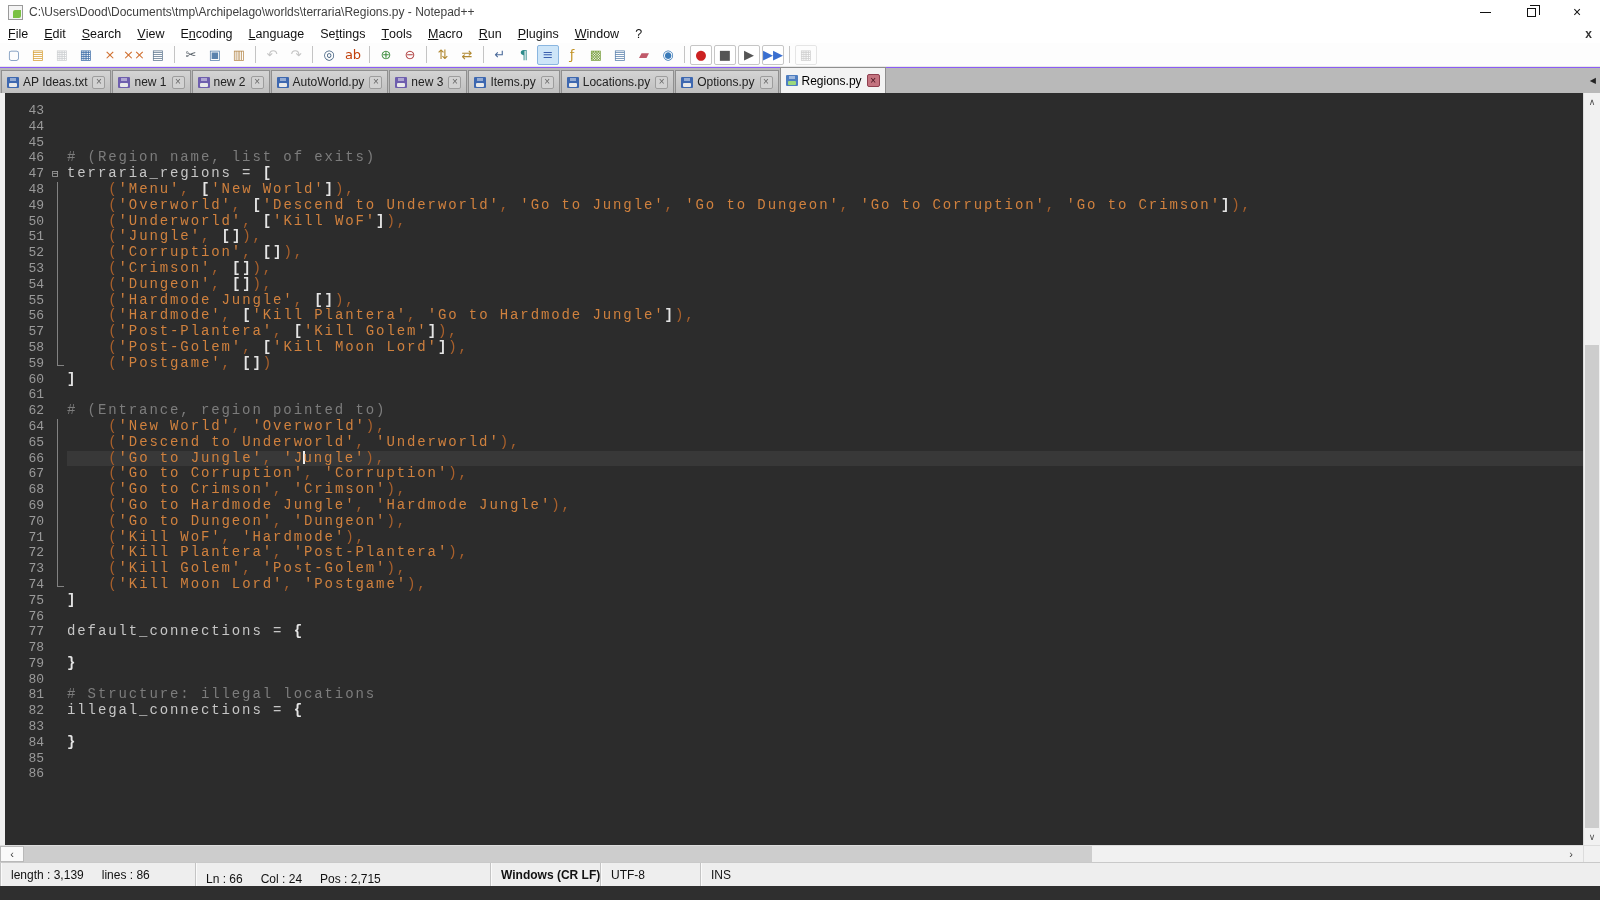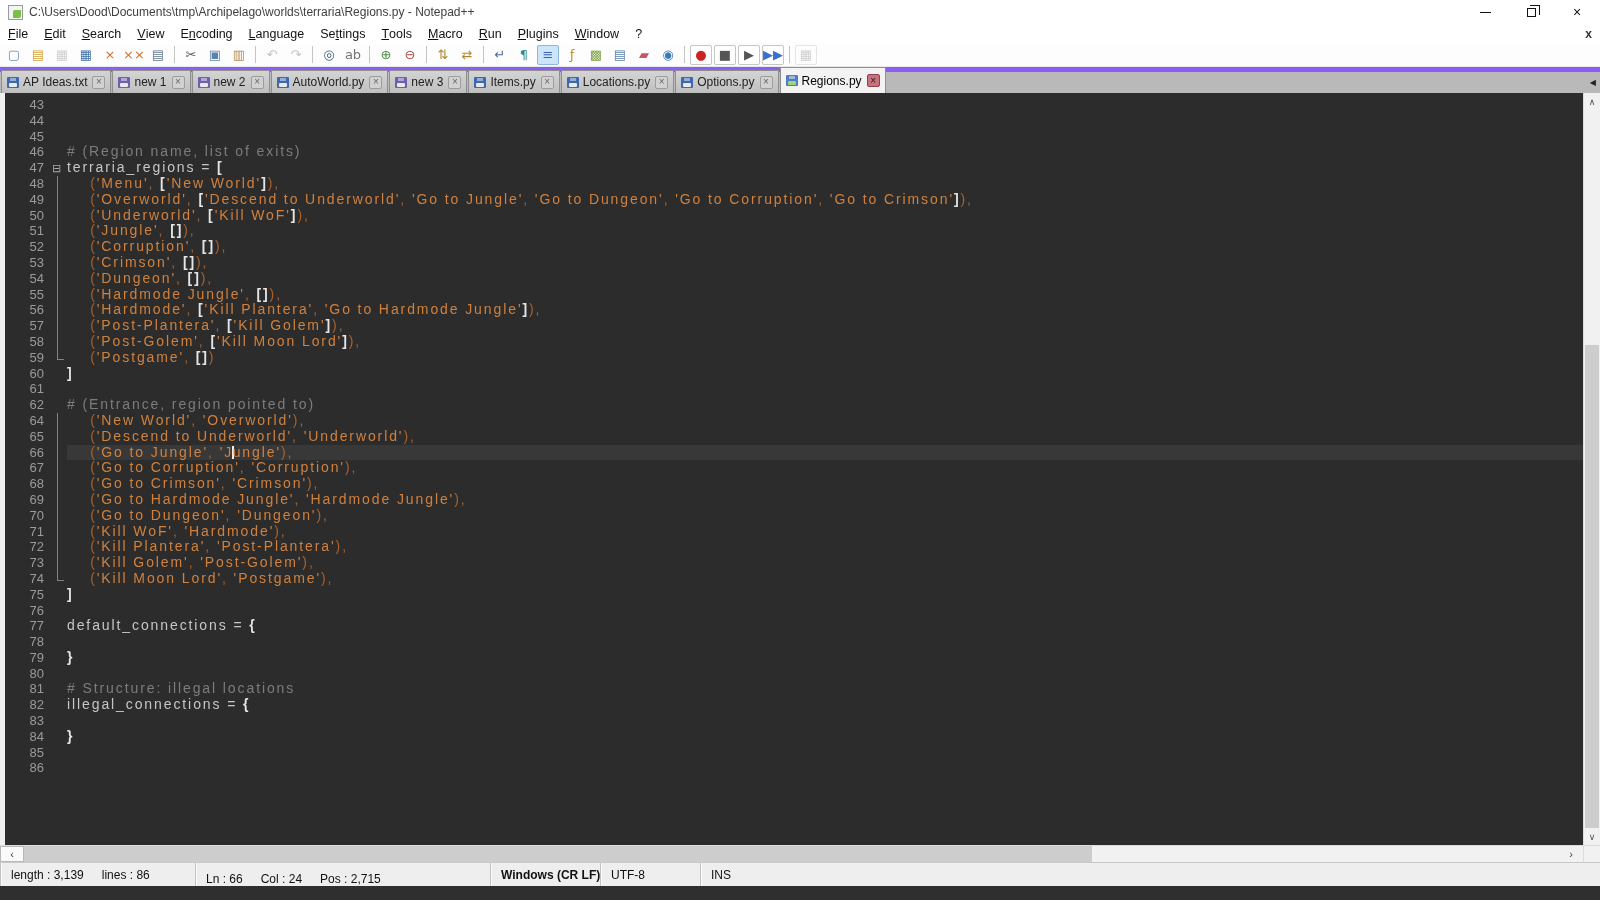--- a/index.html
+++ b/index.html
@@ -35,21 +35,21 @@
   .tb{width:22px;height:20px;display:flex;align-items:center;justify-content:center;
       font-size:13px;margin:0 1px;border-radius:2px;line-height:1;white-space:nowrap;
       font-family:"DejaVu Sans",sans-serif;}
   .tb.frame{background:#ffffff;border:1px solid #c6c6c6;}
   .tb.active{background:#cde5f8;border:1px solid #8ab6e0;}
   .tb.disabled{opacity:.42;}
   .tb-sep{width:1px;height:17px;background:#c4c4c4;margin:0 4px;}
 
   
   .tabbar{height:26px;background:#b9b9b9;display:flex;align-items:center;flex:0 0 auto;
-          border-top:5px solid #8b5cf6;}
+          border-top:1px solid #8b5cf6;}
   .tab{height:23px;display:flex;align-items:center;padding:0 5px 0 5px;margin-left:1px;
        background:linear-gradient(#d4d4d4,#bfbfbf);border:1px solid #8f8f8f;border-bottom:none;
        font-size:12px;color:#222;white-space:nowrap;}
   .tab.active{height:26px;background:#f3f3f3;color:#000;}
   .floppy{width:12px;height:11px;border-radius:1px;position:relative;display:inline-block;
           margin-right:4px;flex:0 0 auto;}
   .floppy::before{content:"";position:absolute;left:2px;right:2px;bottom:1px;height:4px;
           background:#e9e9e9;border-radius:1px;}
   .floppy::after{content:"";position:absolute;left:3px;right:3px;top:1px;height:3px;
           background:rgba(255,255,255,.45);}
@@ -59,22 +59,22 @@
   .floppy.activefile::before{background:#9cd87c;}
   .tab-close{width:13px;height:13px;margin-left:5px;display:flex;align-items:center;
           justify-content:center;font-size:10px;color:#666;background:#d2d2d2;
           border:1px solid #9d9d9d;border-radius:2px;line-height:1;}
   .tab.active .tab-close{background:#c4737f;border-color:#8f3f4f;color:#40101c;}
   .tab-overflow{margin-left:auto;margin-right:4px;font-size:8px;color:#222;align-self:center;}
 
   
   .editor-wrap{height:752px;display:flex;flex:0 0 auto;background:#2c2c2c;}
   .left-strip{width:5px;background:#f0f0f0;flex:0 0 auto;}
-  .editor{flex:1;overflow:hidden;font-family:Liberation Sans, sans-serif;font-size:14px;
-          letter-spacing:1.9px;line-height:15.8px;color:#c6c6c6;padding-top:4px;}
+  .editor{flex:1;overflow:hidden;font-family:Liberation Mono, monospace;font-size:14px;
+          letter-spacing:1.9px;line-height:15.8px;color:#c6c6c6;padding-top:10px;}
   .row{display:flex;height:15.8px;white-space:pre;}
   .ln{width:44px;flex:0 0 auto;text-align:right;padding-right:5px;color:#9a9a9a;
       font-size:13px;letter-spacing:0;}
   .fold{width:18px;flex:0 0 auto;position:relative;color:#a8a8a8;}
   .fold.f-open::before{content:"⊟";position:absolute;left:3px;top:1px;font-size:11px;letter-spacing:0;}
   .fold.f-line::before{content:"";position:absolute;left:8px;top:0;bottom:0;border-left:1px solid #828282;}
   .fold.f-corner::before{content:"";position:absolute;left:8px;top:0;height:9px;width:6px;
       border-left:1px solid #828282;border-bottom:1px solid #828282;}
   .code{flex:1;white-space:pre;}
   .row.current .code{background:#383838;}
@@ -164,21 +164,21 @@
       <div class="tb" style="color: rgb(96, 120, 144);">▤</div>
       <div class="tb-sep"></div>
       <div class="tb" style="color: rgb(85, 94, 102);">✂</div>
       <div class="tb" style="color: rgb(91, 130, 173);">▣</div>
       <div class="tb" style="color: rgb(182, 138, 78);">▥</div>
       <div class="tb-sep"></div>
       <div class="tb disabled" style="color: rgb(119, 119, 119);">↶</div>
       <div class="tb disabled" style="color: rgb(119, 119, 119);">↷</div>
       <div class="tb-sep"></div>
       <div class="tb" style="color: rgb(58, 90, 122);">◎</div>
-      <div class="tb" style="color: #737373;">ab</div>
+      <div class="tb" style="color: #c2410c;">ab</div>
       <div class="tb-sep"></div>
       <div class="tb" style="color: rgb(63, 143, 63);">⊕</div>
       <div class="tb" style="color: rgb(176, 64, 64);">⊖</div>
       <div class="tb-sep"></div>
       <div class="tb" style="color: rgb(176, 136, 48);">⇅</div>
       <div class="tb" style="color: rgb(176, 136, 48);">⇄</div>
       <div class="tb-sep"></div>
       <div class="tb" style="color: rgb(74, 106, 154);">↵</div>
       <div class="tb" style="color: rgb(46, 139, 139);">¶</div>
       <div class="tb active" style="color: rgb(58, 95, 174);">≡</div>

